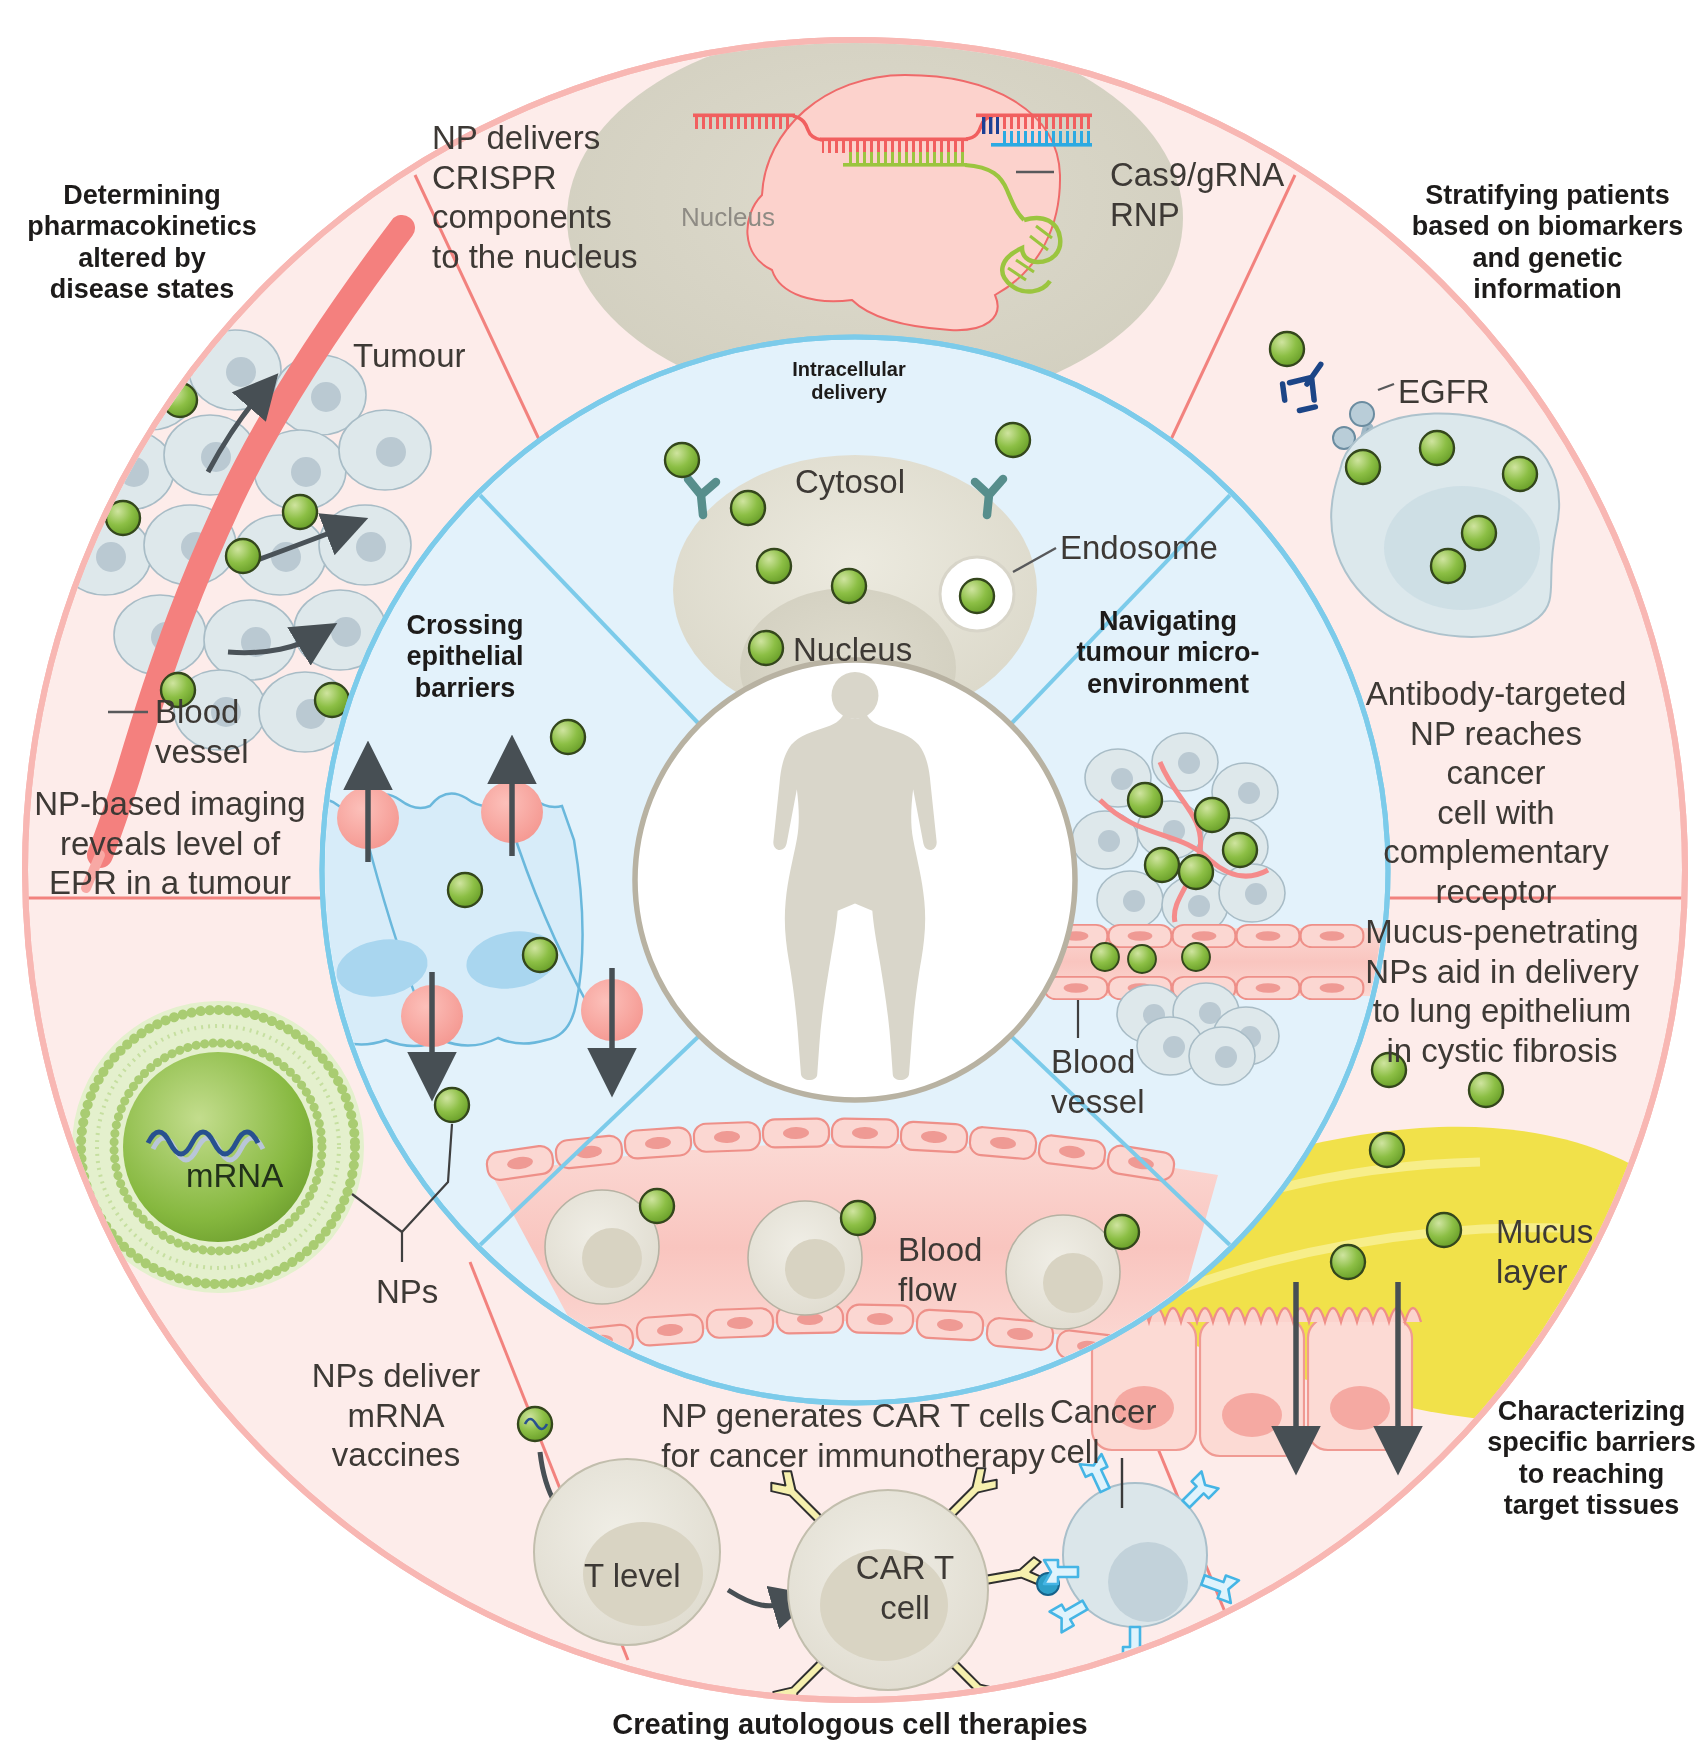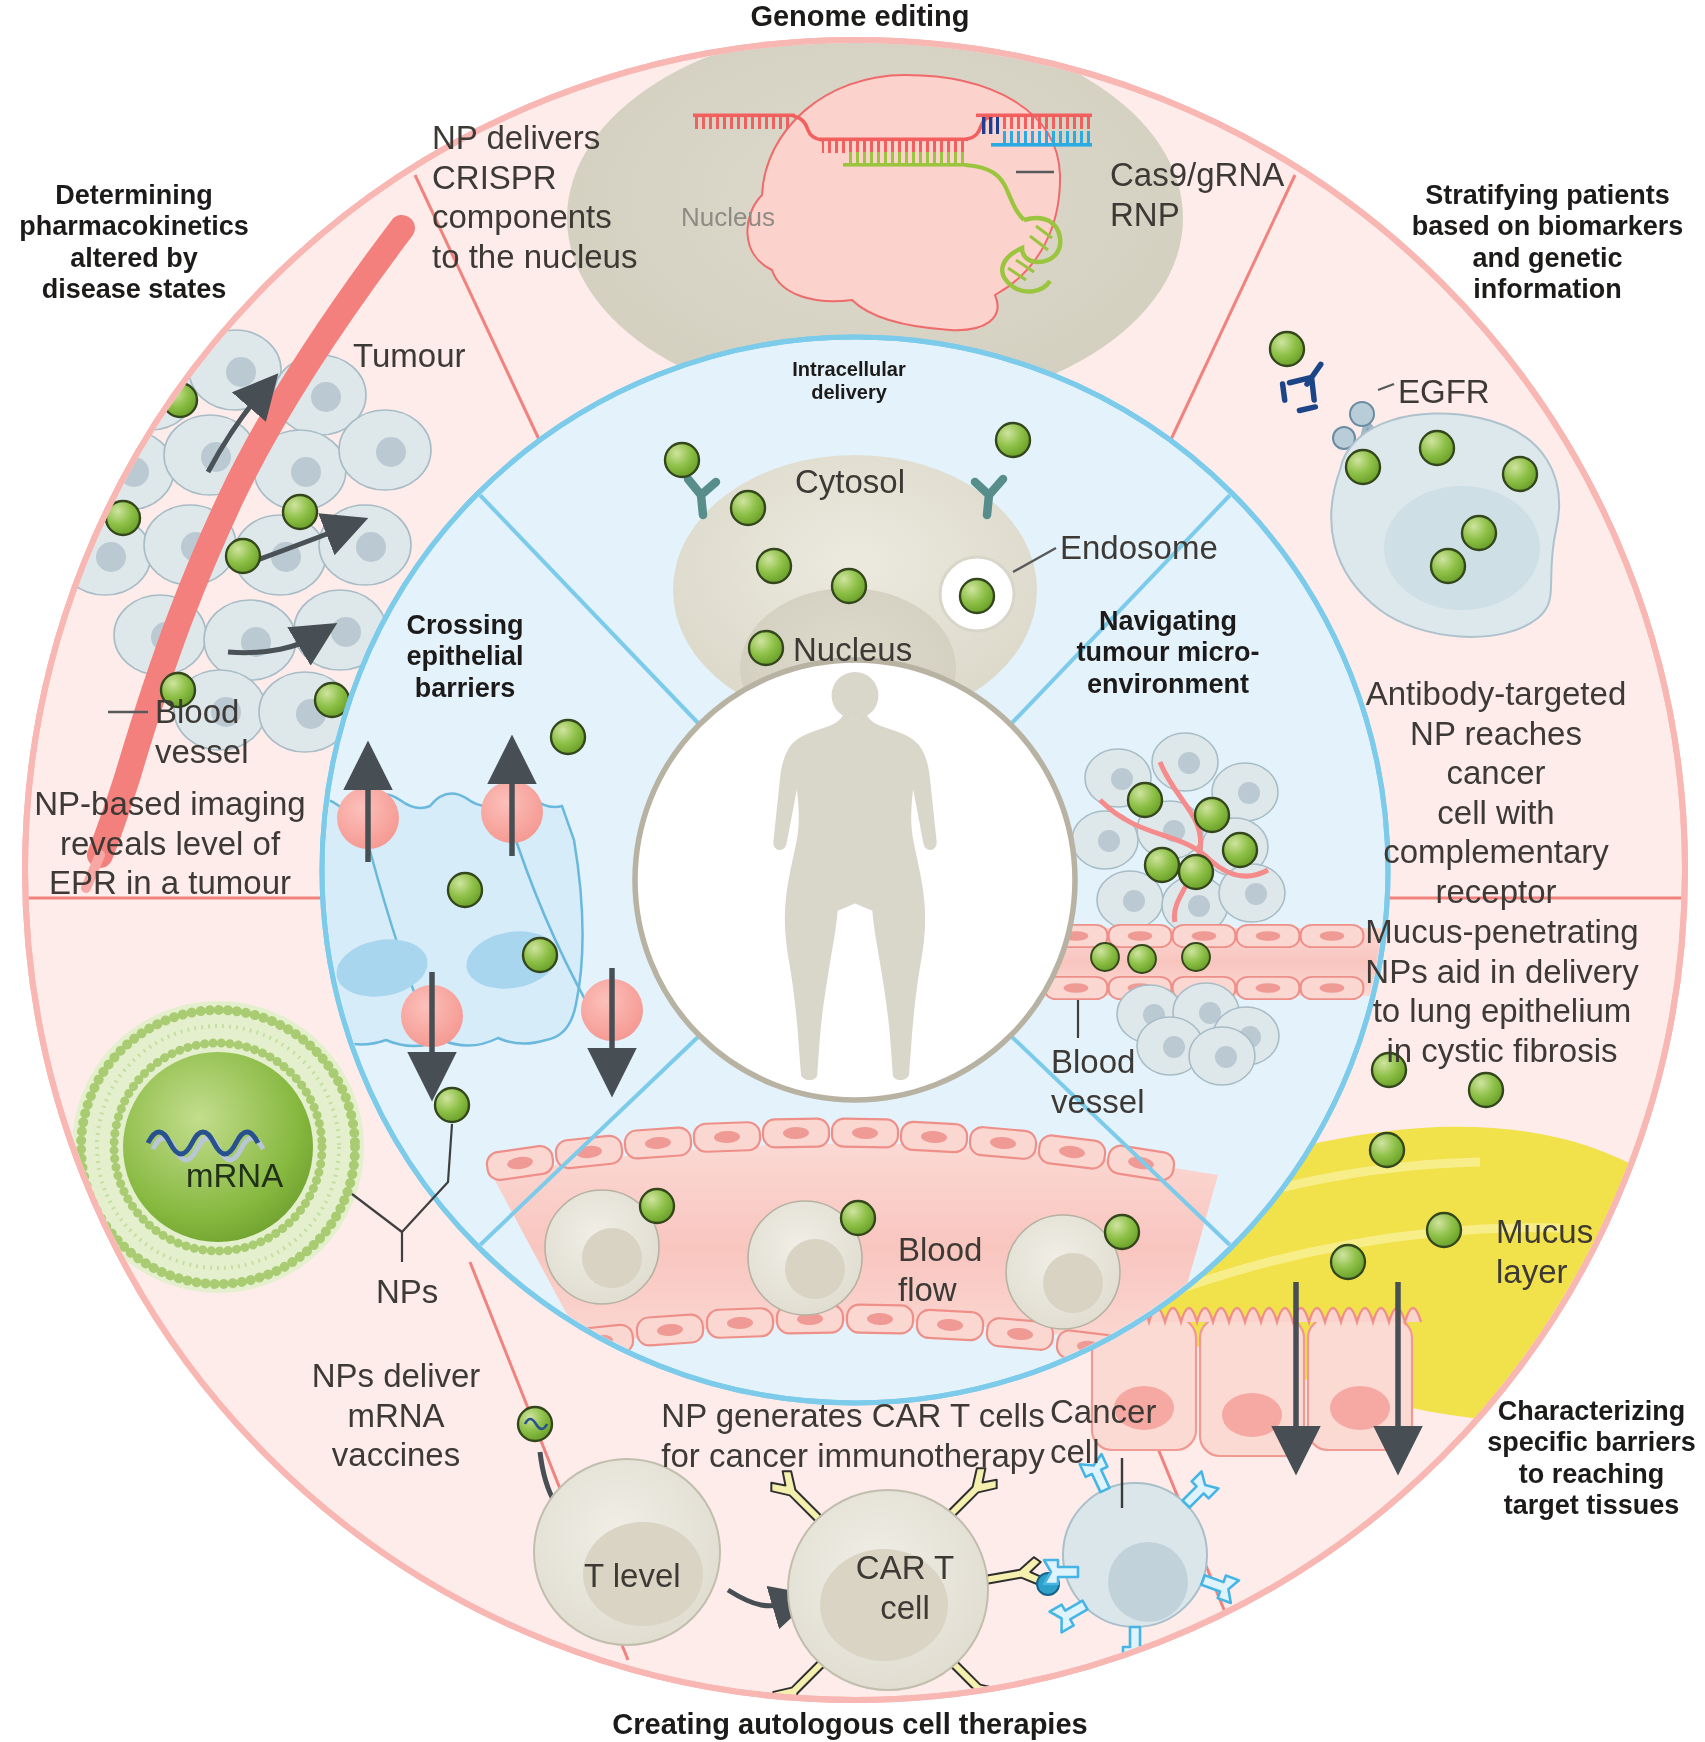--- a/index.html
+++ b/index.html
@@ -428,21 +428,20 @@
   </g>
 
   <g stroke="#3f3f3f" stroke-width="2.2" fill="none">
     <polyline points="452,1124 448,1182 402,1232"></polyline>
     <line x1="352" y1="1194" x2="402" y2="1232"></line>
     <line x1="402" y1="1232" x2="402" y2="1262"></line>
   </g>
   <circle cx="855" cy="870" r="830" fill="none" stroke="#f8b7b3" stroke-width="6"></circle>
 </svg>
 
-<div class="lbl ttl big ctr" style="left:640px;top:0px;width:440px;">Genome editing</div>
 <div class="lbl" style="left:432px;top:118px;">NP delivers
 CRISPR
 components
 to the nucleus</div>
 <div class="lbl grey" style="left:681px;top:202px;">Nucleus</div>
 <div class="lbl" style="left:1062px;top:155px;padding-left:48px;">Cas9/gRNA
 RNP</div>
 
 <div class="lbl ttl ctr" style="left:1390px;top:180px;width:315px;">Stratifying patients
 based on biomarkers
@@ -474,21 +473,21 @@
 <div class="lbl" style="left:584px;top:1556px;">T level</div>
 <div class="lbl ctr" style="left:845px;top:1548px;width:120px;">CAR T
 cell</div>
 
 <div class="lbl ctr" style="left:306px;top:1356px;width:180px;">NPs deliver
 mRNA
 vaccines</div>
 <div class="lbl" style="left:376px;top:1272px;">NPs</div>
 <div class="lbl onGreen" style="left:186px;top:1156px;">mRNA</div>
 
-<div class="lbl ttl ctr" style="left:8px;top:180px;width:252px;">Determining
+<div class="lbl ttl ctr" style="left:16px;top:180px;width:252px;">Determining
 pharmacokinetics
 altered by
 disease states</div>
 <div class="lbl" style="left:353px;top:336px;">Tumour</div>
 <div class="lbl" style="left:155px;top:692px;">Blood
 vessel</div>
 <div class="lbl ctr" style="left:25px;top:784px;width:290px;">NP-based imaging
 reveals level of
 EPR in a tumour</div>
 

